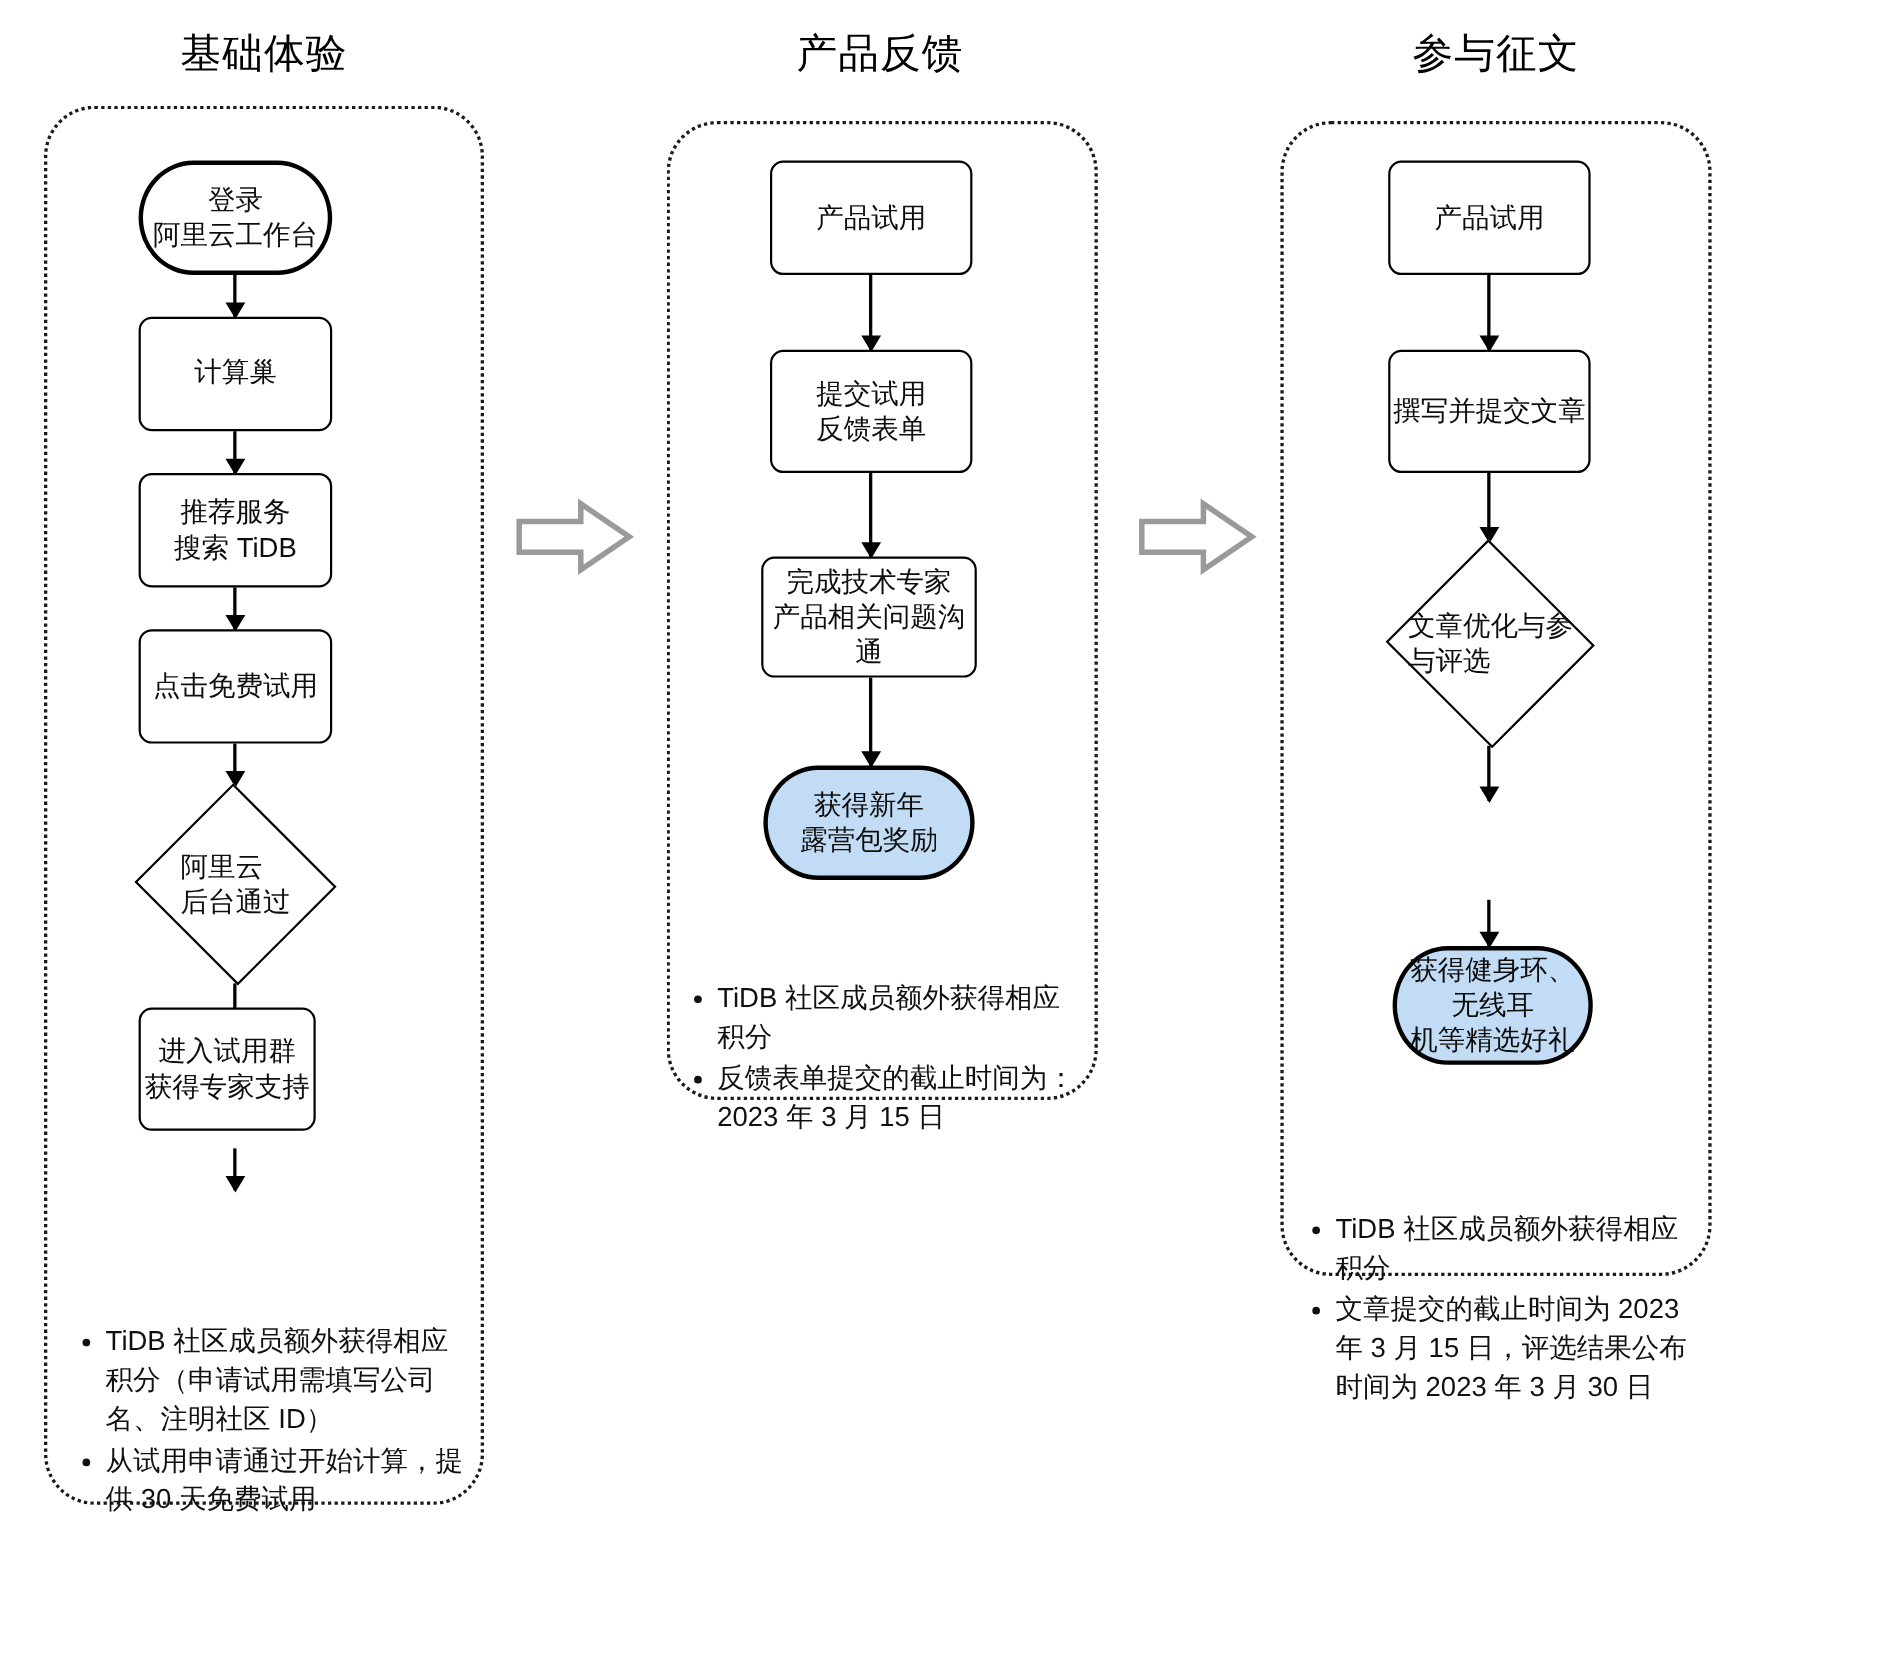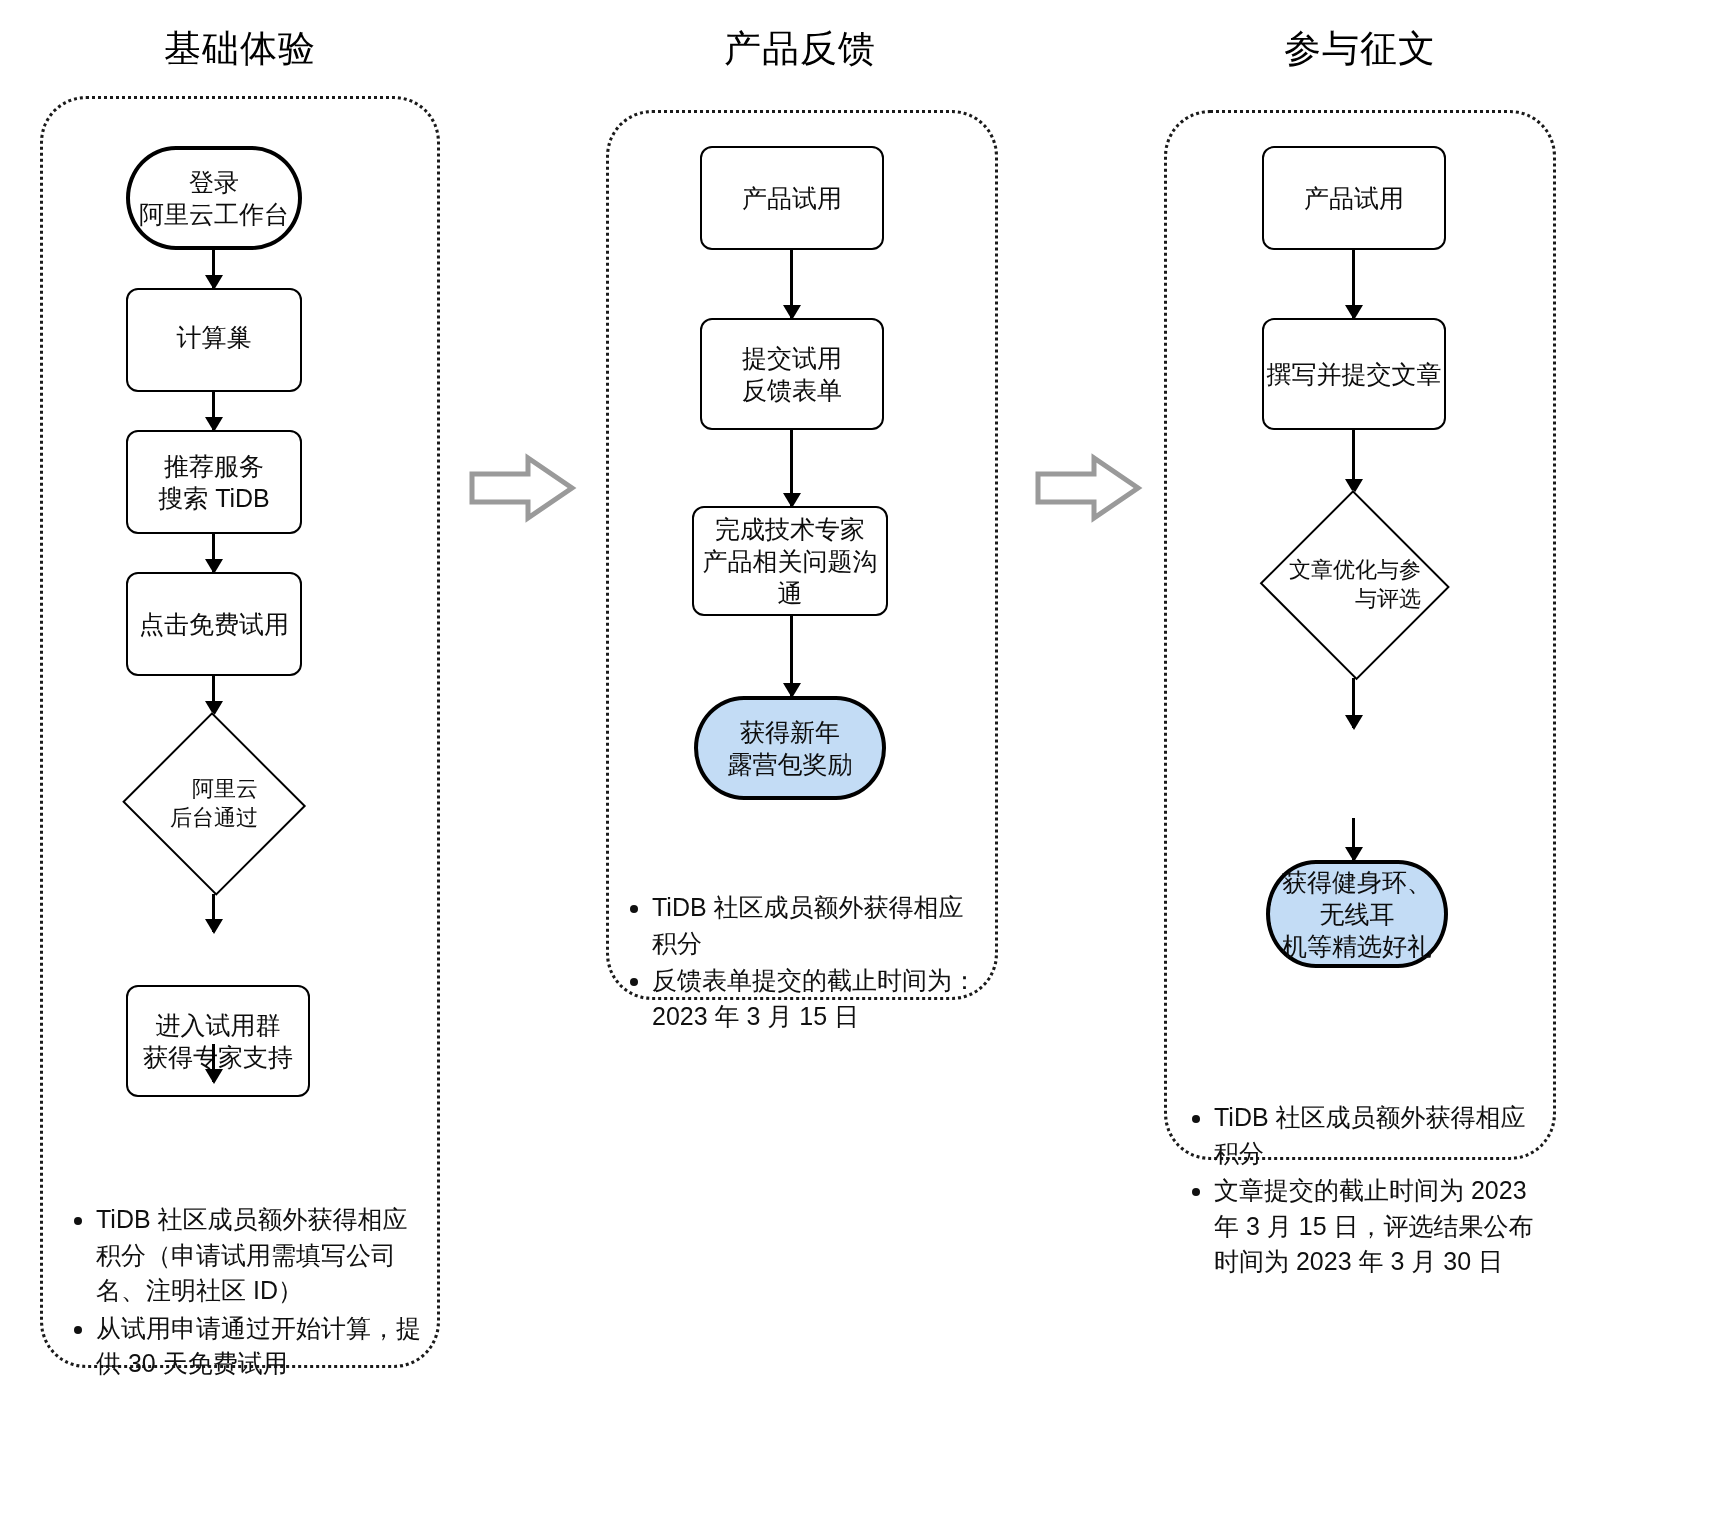--- a/index.html
+++ b/index.html
@@ -84,22 +84,22 @@
   }
   .diamond .dlabel {
     position: absolute;
     left: 0;
     top: 0;
     width: 100%;
     height: 100%;
     display: flex;
     align-items: center;
     justify-content: center;
-    text-align: right;
-    font-size: 22px;
+    text-align: left;
+    font-size: 25px;
     line-height: 1.3;
     white-space: pre-line;
     color: #0d0d0d;
   }
   
   .arrow {
     position: absolute;
     width: 3px;
     background: #000;
   }
@@ -158,21 +158,21 @@
   <div class="node" style="left:126px; top:572px; width:176px; height:104px;">点击免费试用</div>
   <div class="arrow" style="left:212px; top:676px; height:38px;"></div>
 
   <div class="diamond" style="left:120px; top:714px; width:188px; height:180px;">
     <div class="shape"></div>
     <div class="dlabel">阿里云
 后台通过</div>
   </div>
   <div class="arrow" style="left:212px; top:894px; height:38px;"></div>
 
-  <div class="node" style="left:126px; top:985px; width:184px; height:112px;">进入试用群
+  <div class="node" style="left:126px; top:916px; width:161px; height:112px;">进入试用群
 获得专家支持</div>
   <div class="arrow" style="left:212px; top:1044px; height:38px;"></div>
 
 
   <div class="notes" style="left:62px; top:1202px; width:370px;">
     <ul>
       <li>TiDB 社区成员额外获得相应积分（申请试用需填写公司名、注明社区 ID）</li>
       <li>从试用申请通过开始计算，提供 30 天免费试用</li>
     </ul>
   </div>

